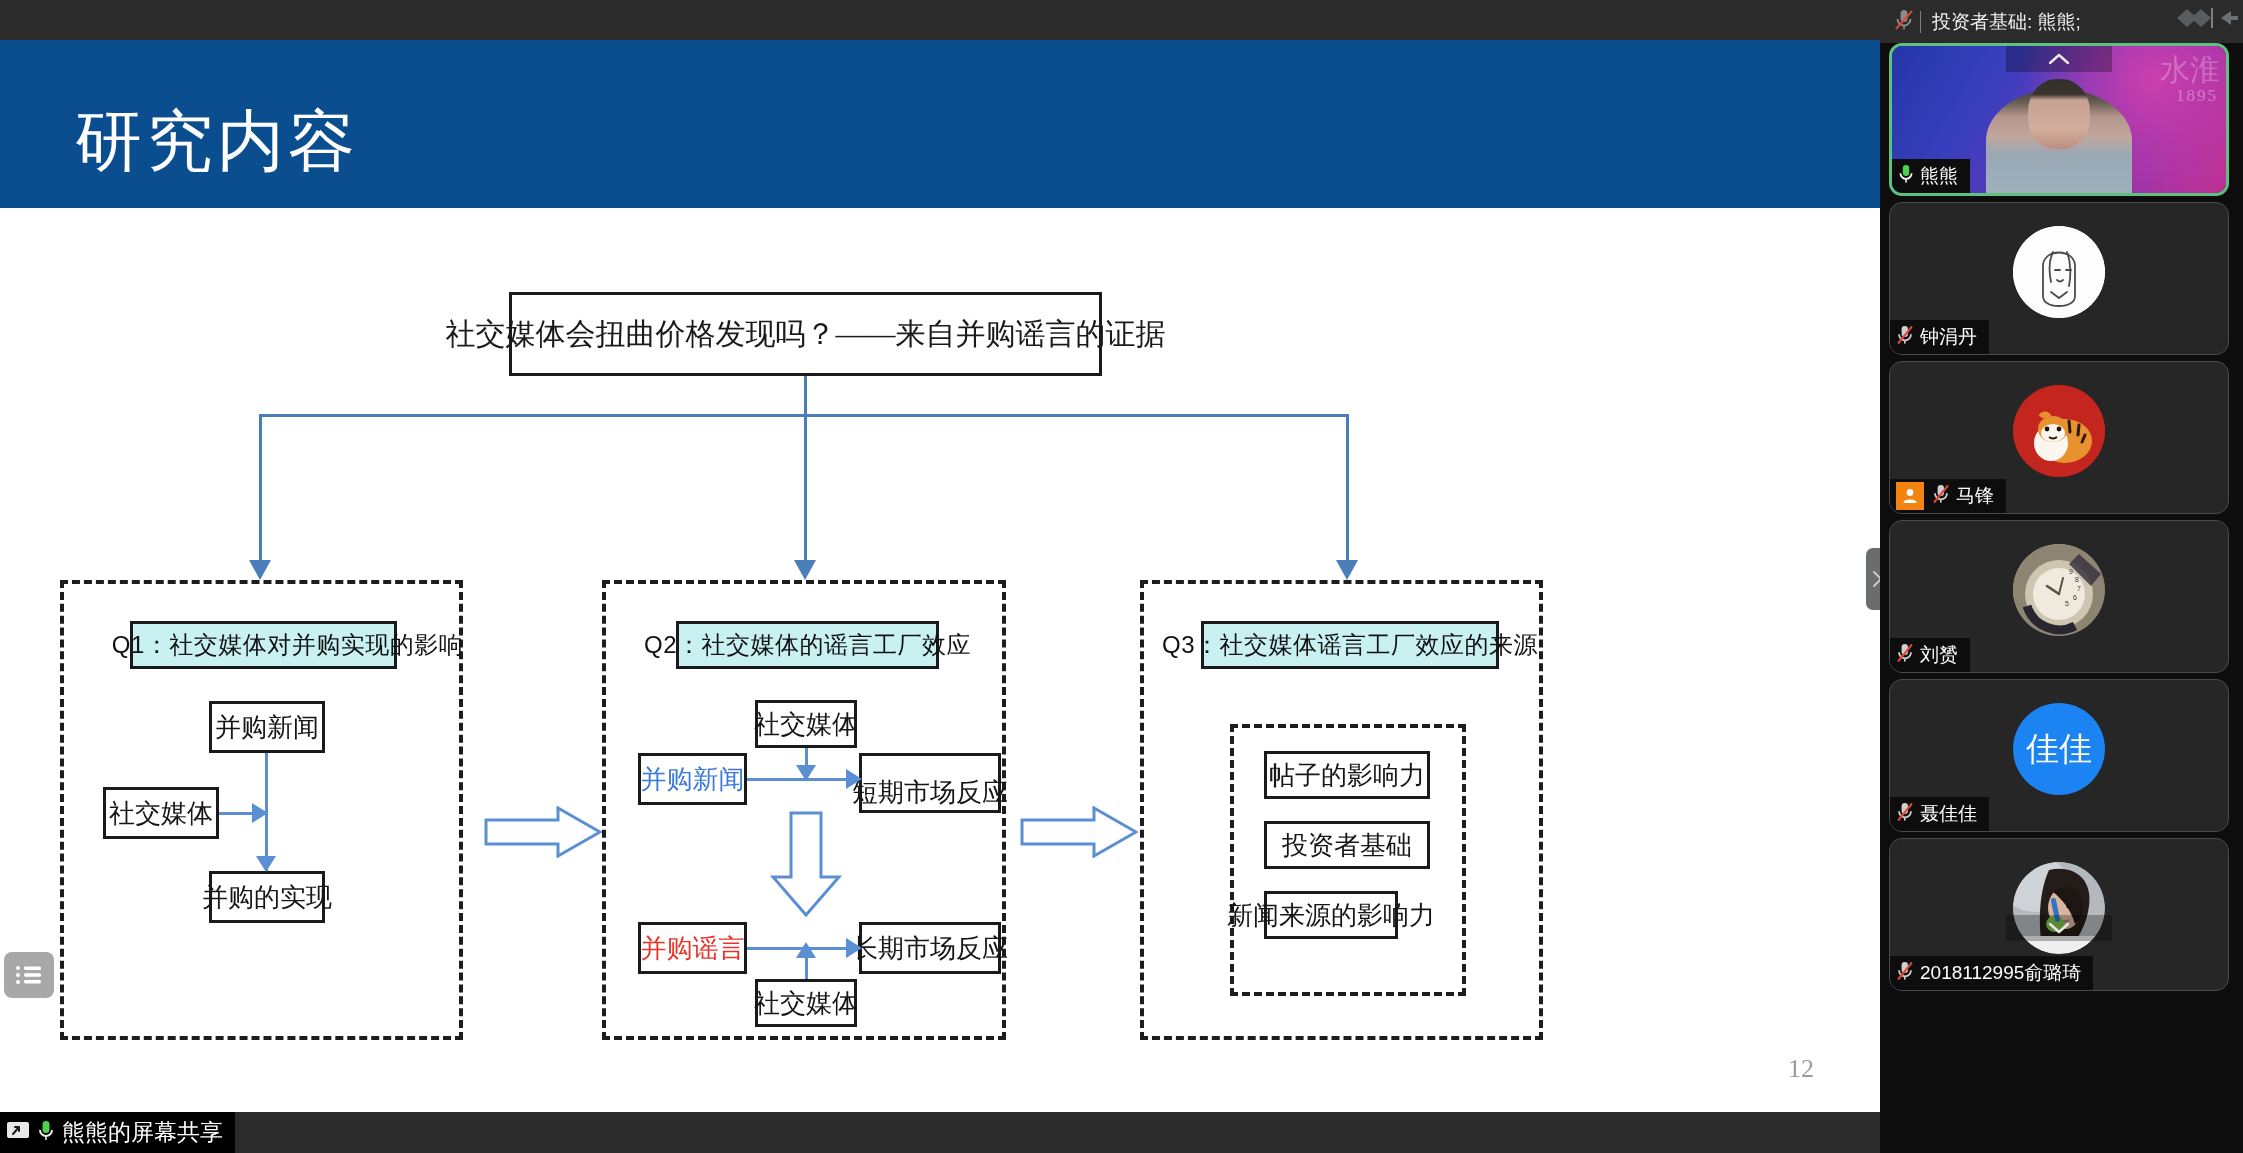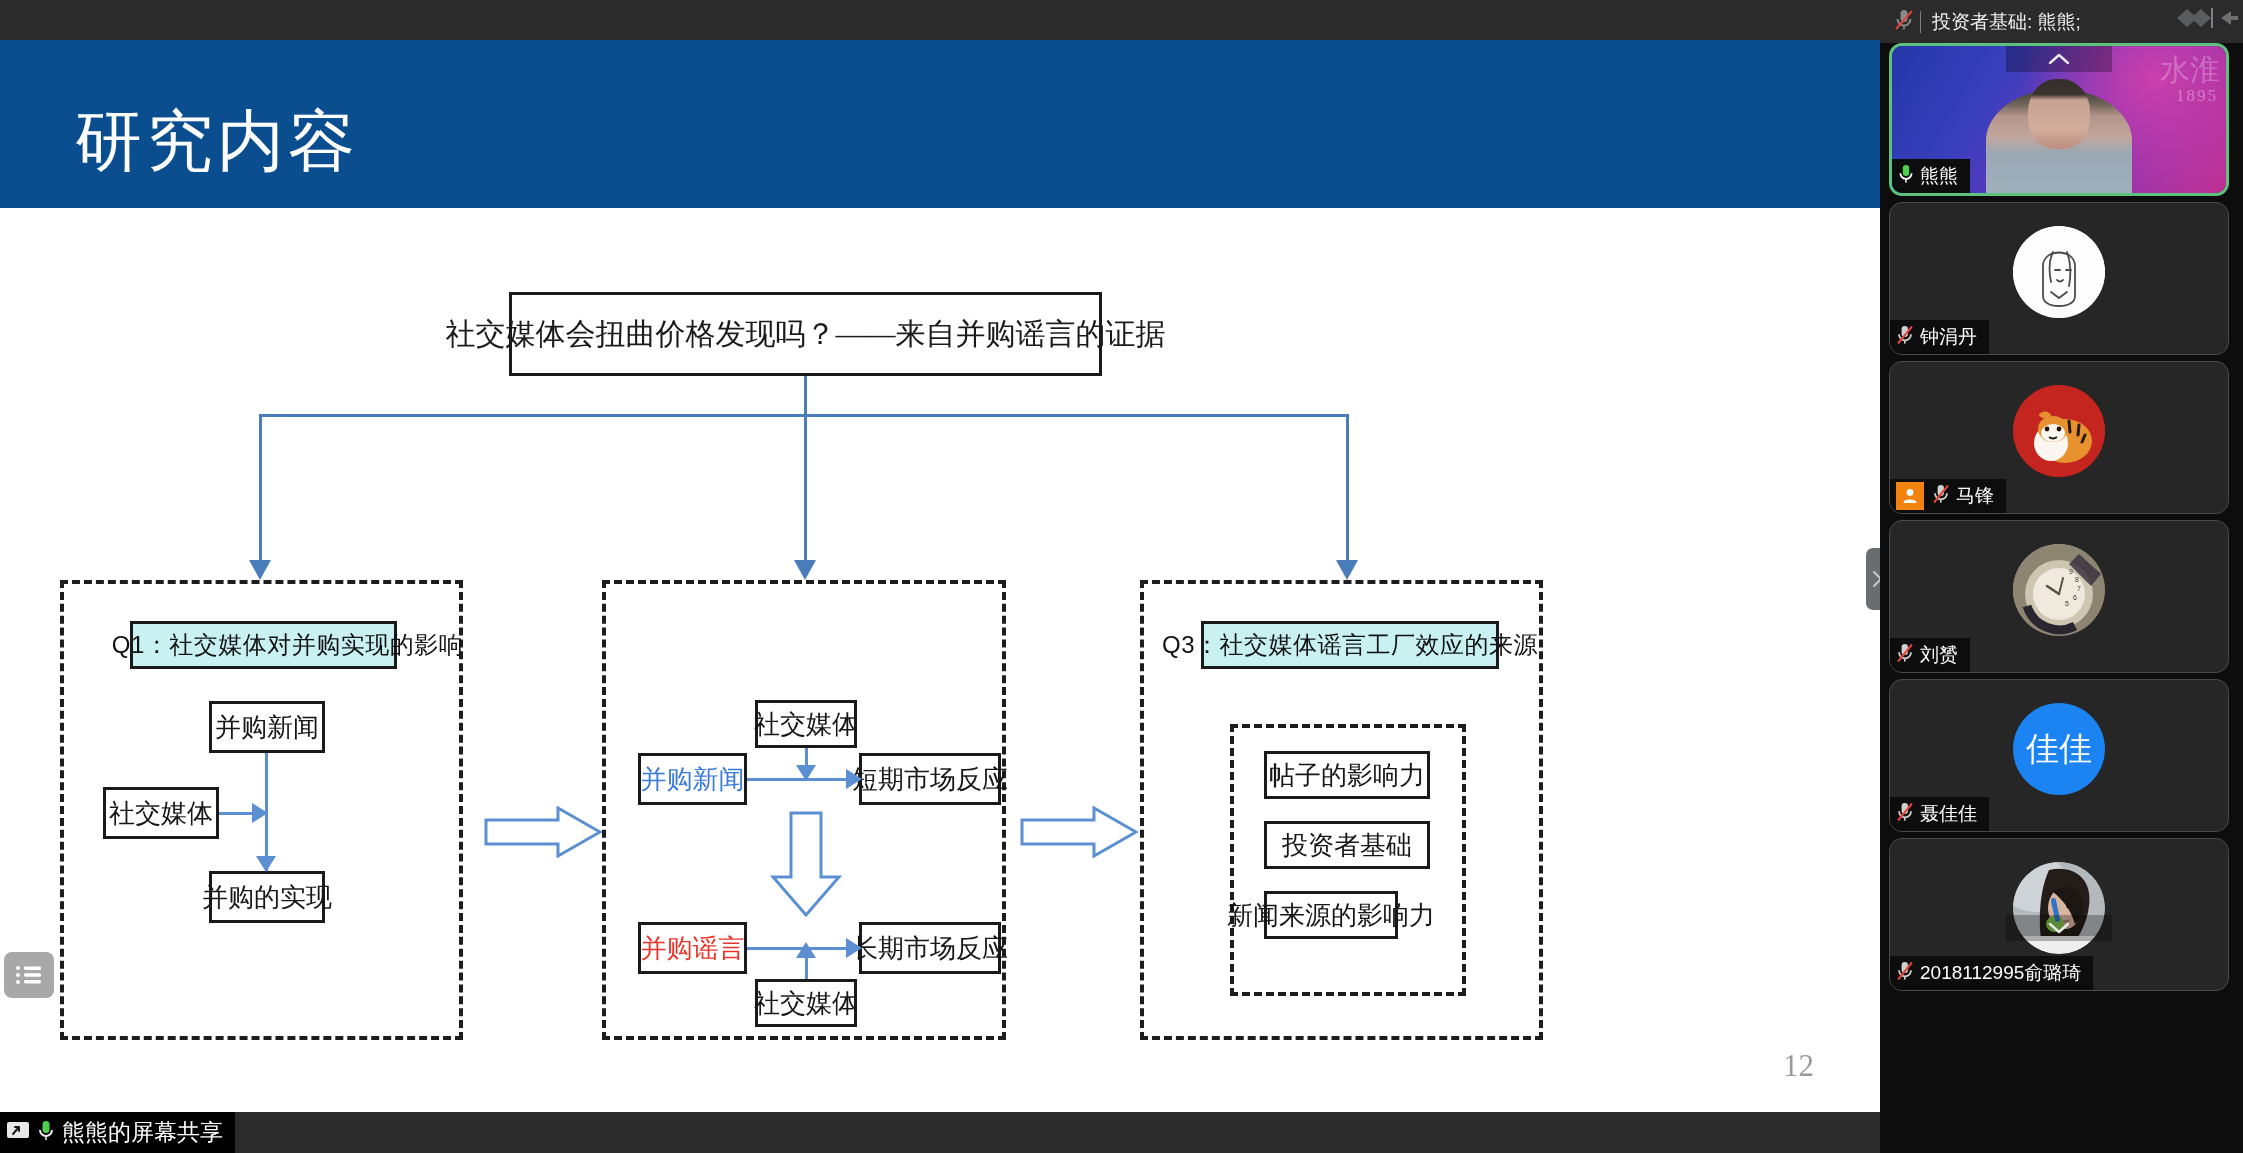--- a/index.html
+++ b/index.html
@@ -108,21 +108,21 @@
   .big-arrow-d { position: absolute; }
 
   .inner-dash {
     position: absolute;
     border: 4px dashed #1d1d1d;
   }
 
   .page-num {
     position: absolute; right: 66px; bottom: 28px;
     font-family: "Liberation Serif", "DejaVu Serif", serif;
-    font-size: 31px; color: #9a9a9a;
+    font-size: 26px; color: #9a9a9a;
   }
   .list-btn {
     position: absolute; left: 4px; top: 912px;
     width: 50px; height: 46px; border-radius: 8px;
     background: #a8a8a8;
     display: flex; align-items: center; justify-content: center;
   }
   .list-btn svg { display: block; }
 
   
@@ -291,28 +291,31 @@
           <div class="ar-d" style="left:192px; top:272px;"></div>
           <div class="line-h" style="left:155px; top:228px; width:46px;"></div>
           <div class="ar-r" style="left:188px; top:219px;"></div>
         </div>
 
         <svg class="big-arrow-r" style="left:484px; top:598px;" width="118" height="52" viewBox="0 0 118 52">
           <polygon points="2,14 74,14 74,2 116,26 74,50 74,38 2,38" fill="#ffffff" stroke="#5b8fd1" stroke-width="3"></polygon>
         </svg>
 
         <div class="panel" style="left:602px; top:372px; width:404px; height:460px;">
+          <div class="qhead" style="left:70px; top:37px; width:263px; height:48px;">
+            <span>Q2：社交媒体的谣言工厂效应</span>
+          </div>
 
           <div class="nbox" style="left:149px; top:116px; width:102px; height:48px;">
             <span>社交媒体</span>
           </div>
           <div class="nbox blue" style="left:32px; top:169px; width:109px; height:52px;">
             <span>并购新闻</span>
           </div>
-          <div class="nbox" style="left:253px; top:169px; width:142px; height:52px;">
+          <div class="nbox" style="left:253px; top:169px; width:142px; height:60px;align-items:flex-end;">
             <span>短期市场反应</span>
           </div>
 
           <div class="line-h" style="left:141px; top:194px; width:112px;"></div>
           <div class="ar-r" style="left:240px; top:185px;"></div>
           <div class="line-v" style="left:199px; top:164px; height:32px;"></div>
           <div class="ar-d" style="left:190px; top:181px;"></div>
 
           <svg class="big-arrow-d" style="left:164px; top:227px;" width="72" height="106" viewBox="0 0 72 106">
             <polygon points="21,2 51,2 51,66 69,66 36,104 3,66 21,66" fill="#ffffff" stroke="#5b8fd1" stroke-width="3"></polygon>

